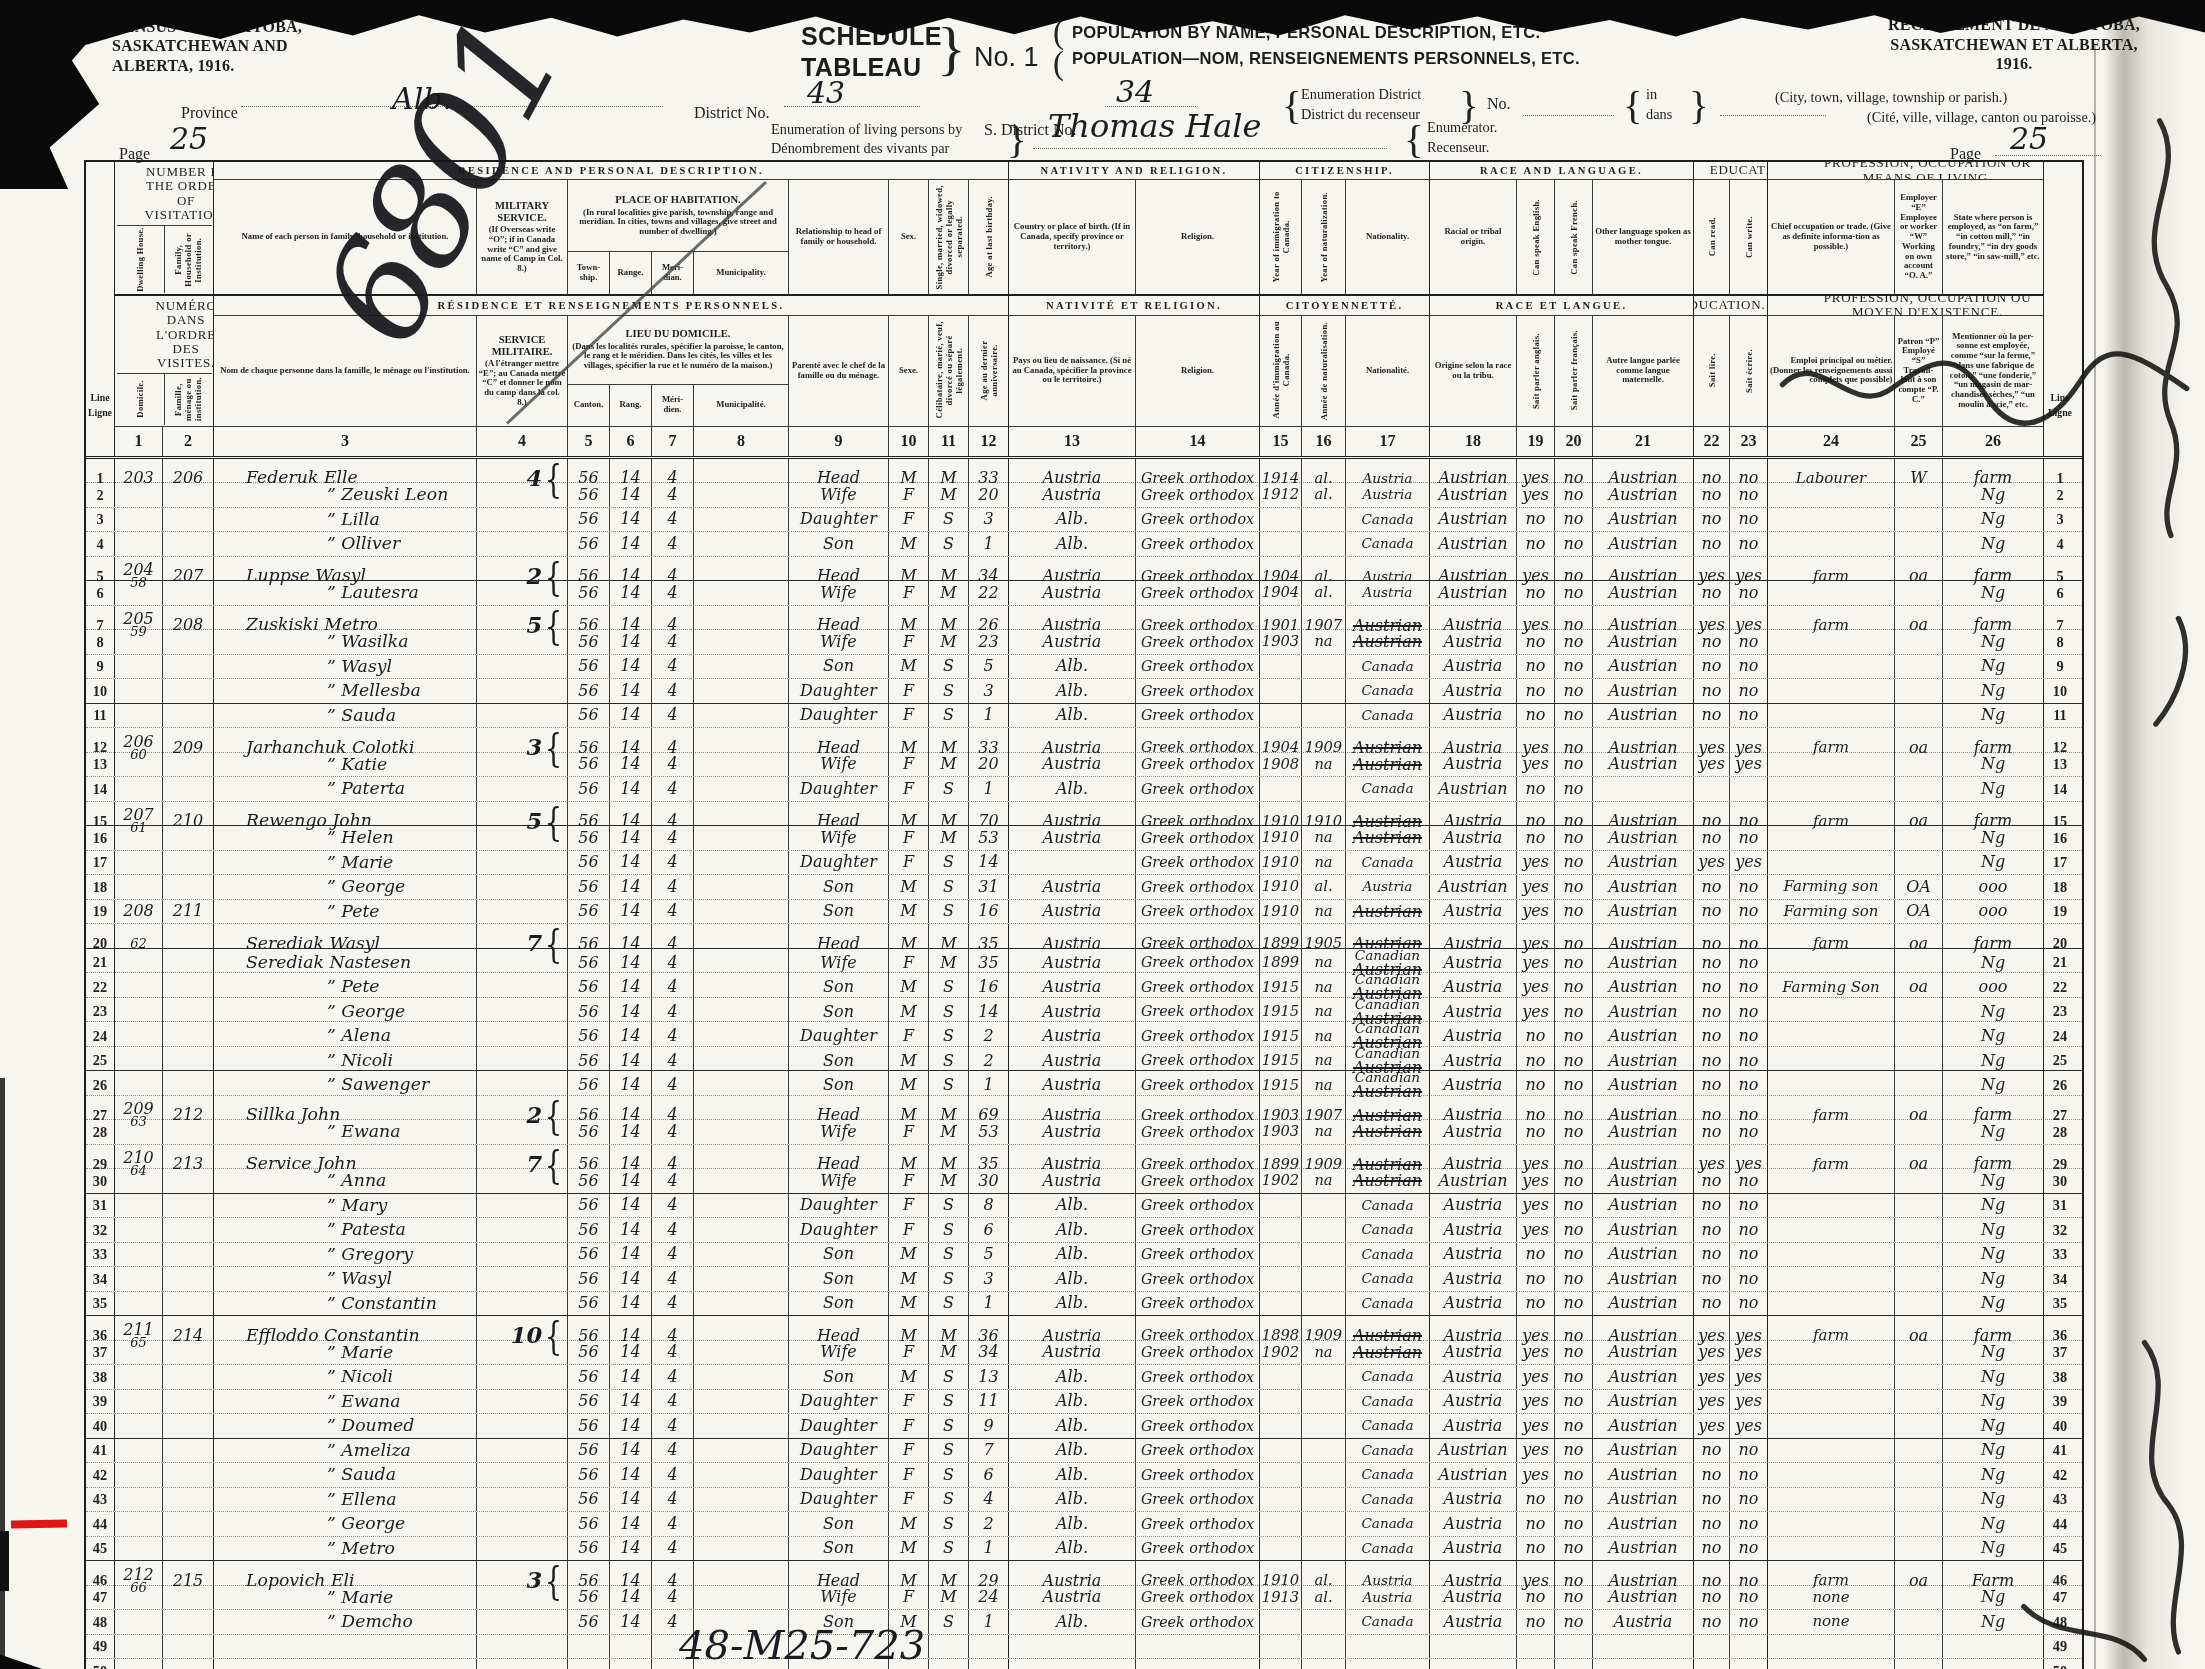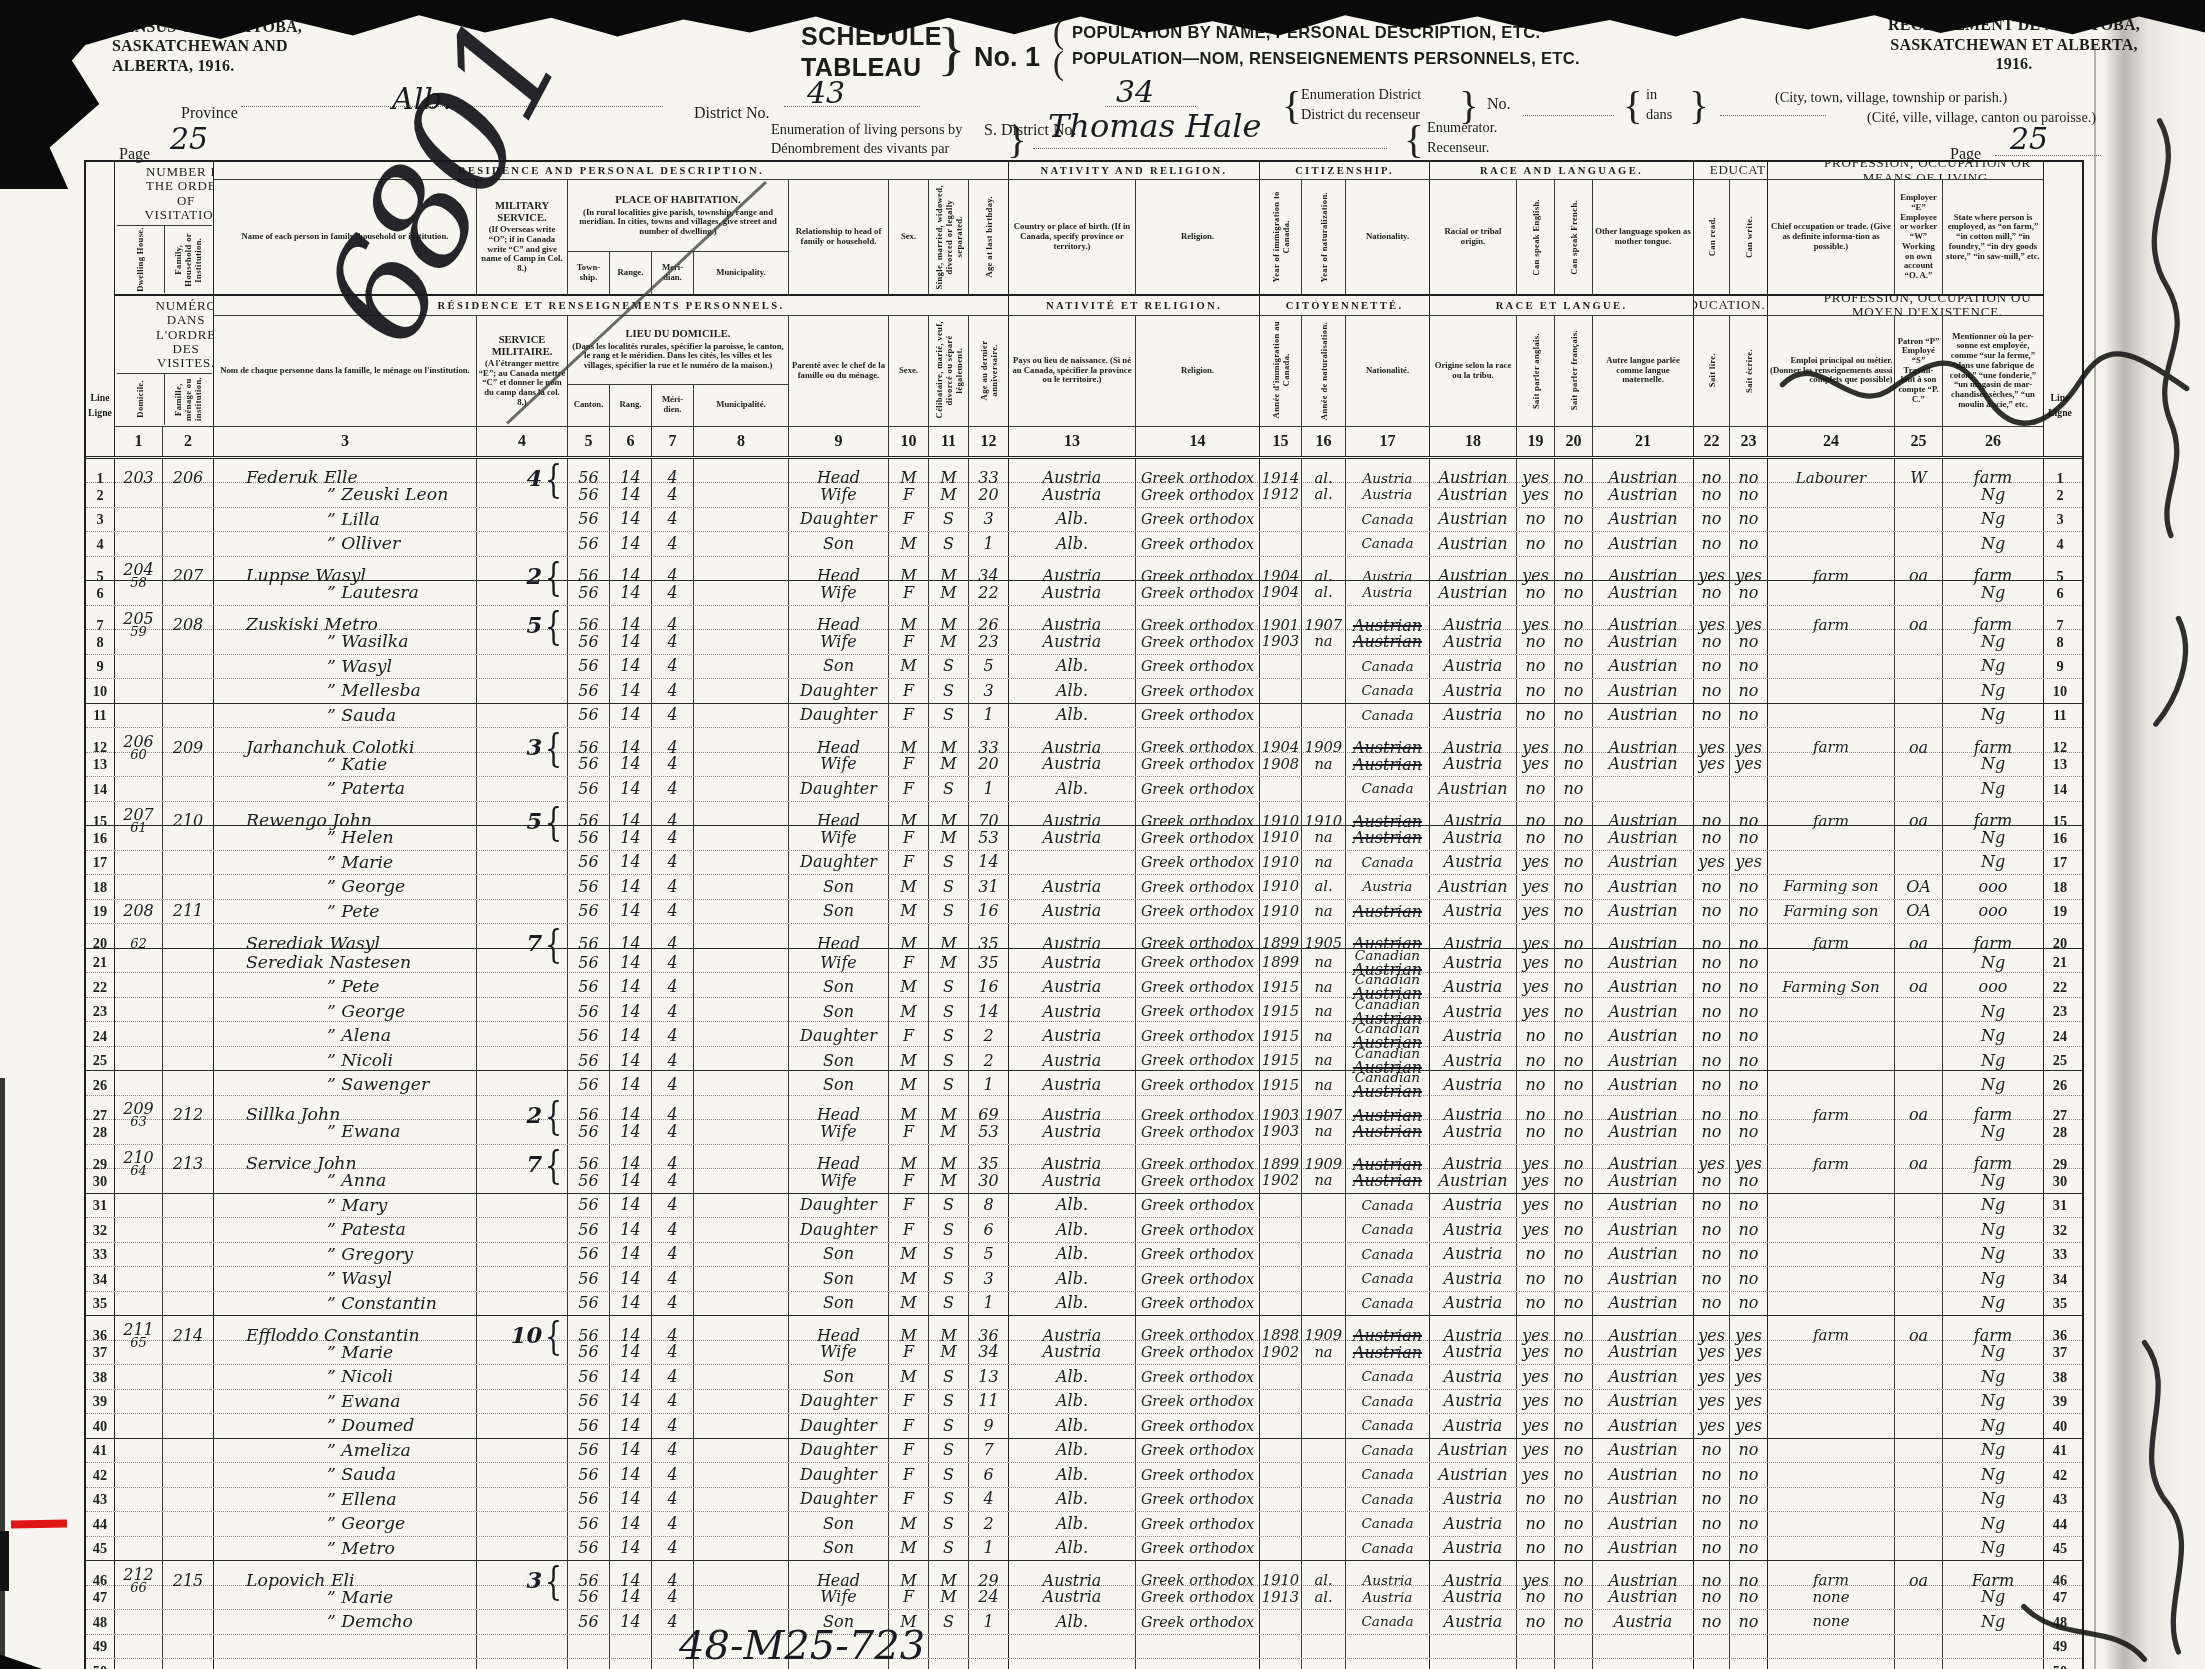--- a/index.html
+++ b/index.html
@@ -13,21 +13,21 @@
   .left-streak{position:absolute;left:0;top:1078px;width:5.3px;height:591px;background:#141414;opacity:.85;}
   .left-blob{position:absolute;left:0;top:1531px;width:9px;height:60px;background:#111;}
   .corner-bl{position:absolute;left:0;top:1670px;width:143px;height:91px;background:#0a0a0a;transform:translateY(-45px) rotate(-8deg);clip-path:polygon(0 100%,0 20%,100% 100%);}
   .gray-band{position:absolute;right:0;top:0;width:102px;height:1670px;
     background:linear-gradient(90deg,rgba(180,176,168,0) 0,rgba(168,164,156,.75) 21px,rgba(214,211,204,.45) 45px,rgba(246,244,238,1) 83px);}
   .edge-line{position:absolute;left:2094px;top:45px;width:2.3px;height:1625px;background:rgba(60,58,52,.35);}
   
   .pt{position:absolute;white-space:pre-line;}
   .census-ttl{font-weight:bold;font-size:16px;line-height:1.22;letter-spacing:0.2px;}
   .sched{font-family:"Liberation Sans",sans-serif;font-weight:bold;font-size:25px;line-height:1.25;letter-spacing:0.4px;}
-  .schedno{font-family:"Liberation Sans",sans-serif;font-weight:bold;font-size:27px;}
+  .schedno{font-family:"Liberation Sans",sans-serif;font-weight:normal;font-size:27px;}
   .popline{font-family:"Liberation Sans",sans-serif;font-weight:bold;font-size:16.6px;letter-spacing:0.3px;}
   .brace{font-family:"Liberation Serif",serif;font-weight:normal;color:#222;}
   .lbl{font-size:16px;}
   .small-lbl{font-size:14.3px;line-height:1.2;}
   .dotline{position:absolute;border-bottom:1.5px dotted #6a6a64;}
   
   .hw{font-family:"DejaVu Serif",serif;font-style:italic;color:#1b1b22;}
   .hw-big{font-size:30px;}
   .hw-name{font-size:32px;}
   .scrawl{position:absolute;left:362px;top:249px;font-family:"DejaVu Serif",serif;font-style:italic;

